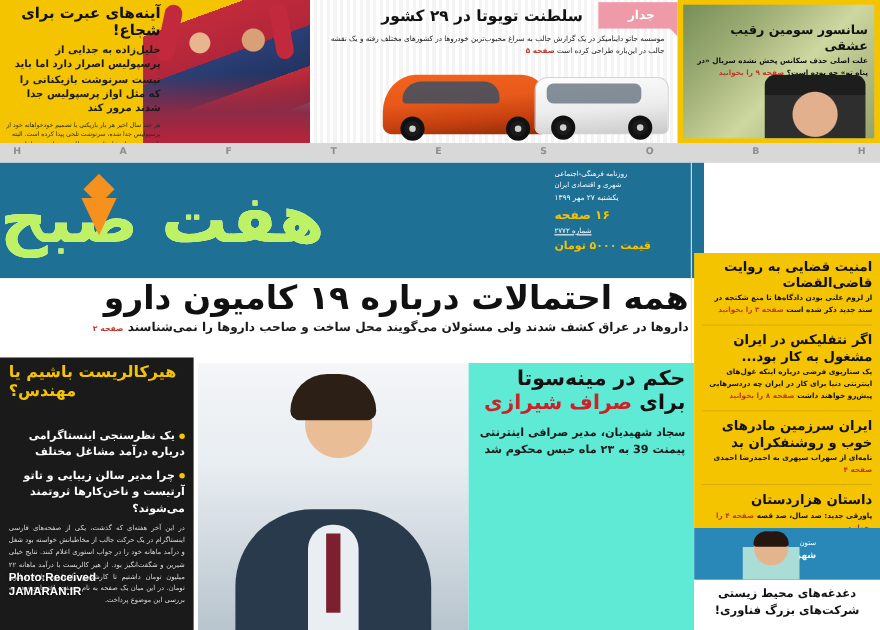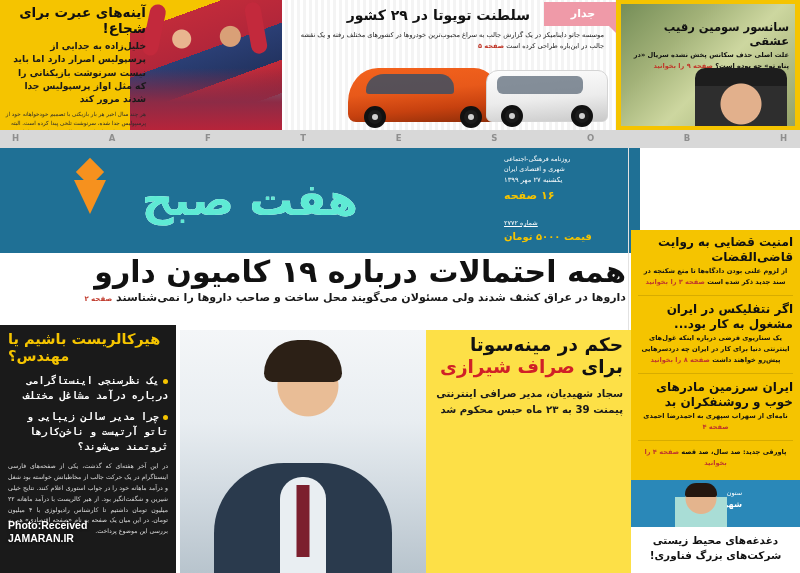--- a/index.html
+++ b/index.html
@@ -147,29 +147,29 @@
     overflow:hidden;
   }
   .mast-info{
     position:absolute; right:8px; top:6px; width:128px; color:#fff;
     line-height:1.55; text-align:left; direction:rtl;
   }
   .mast-info .l1{ font-size:6.3px; }
   .mast-info .l2{ font-size:6.3px; }
   .mast-info .l3{ font-size:6.8px; margin-top:1px; }
   .mast-info .pages{ font-size:11px; font-weight:bold; color:#f5c400; margin-top:2px; }
-  .mast-info .num{ font-size:6.5px; margin-top:14px;text-decoration:underline; }
+  .mast-info .num{ font-size:6.5px; margin-top:1px;text-decoration:underline; }
   .mast-info .price{ font-size:10px; font-weight:bold; color:#f5c400; margin-top:1px; }
   .logo-wrap{
     position:absolute; left:0; right:140px; top:0; bottom:0;
   }
   .logo-text{
     position:absolute; left:0; right:0; top:2px;
-    text-align:center; color:#5eead4;
-    font-size:44px; font-weight:bold; line-height:100px;
+    text-align:left; color:#bef264;
+    font-size:60px; font-weight:bold; line-height:100px;
     letter-spacing:-2px;
     text-shadow:0 0 0 #fff;
   }
   .logo-seven{
     position:absolute; left:72px; top:14px; width:36px; height:54px;
   }
   .logo-seven .d{ position:absolute; left:8px; top:0; width:20px; height:20px;
                   background:#f6911e; transform:rotate(45deg); }
   .logo-seven .v{ position:absolute; left:2px; top:18px; width:0; height:0;
                   border-left:16px solid transparent; border-right:16px solid transparent;
@@ -192,21 +192,21 @@
   
   .black-box{
     position:absolute; left:0; top:325px; width:176px; height:248px;
     background:#1a1a1a; color:#fff; padding:6px 8px;
     overflow:hidden;
   }
   .black-box h2{
     font-size:14.5px; font-weight:bold; color:#f5c400; line-height:1.18; text-align:left;
     letter-spacing:-0.3px;
   }
-  .bb-bullets{ margin-top:9px;font-family:Liberation Mono, monospace; }
+  .bb-bullets{ margin-top:24px; }
   .bb-bullets li{
     list-style:none; font-size:10px; font-weight:bold; line-height:1.5;
     margin-bottom:6px; text-align:right; color:#fff;
   }
   .bb-bullets li .dot{
     display:inline-block; width:5px; height:5px; border-radius:50%;
     background:#f5c400; margin-left:4px; vertical-align:middle;
   }
   .bb-body{
     margin-top:6px; font-size:6.2px; line-height:1.75; color:#dcdcdc; text-align:justify;
@@ -239,39 +239,39 @@
   .photo-credit{
     position:absolute; left:8px; bottom:28px; color:#fff;
     font-family:"Liberation Sans", sans-serif; direction:ltr; text-align:left;
     font-size:10.5px; font-weight:bold; line-height:1.25;
     text-shadow:0 0 3px rgba(0,0,0,.8);
   }
 
   
   .art-mid{
     position:absolute; left:426px; top:330px; width:205px; height:243px;
-    background:#fde047; padding:4px 8px 0 4px;
+    background:#5eead4; padding:4px 8px 0 4px;
   }
   .art-mid h2{ font-size:18.5px; font-weight:bold; color:#111; line-height:1.2; }
   .art-mid h2 .red{ color:#d02027; }
   .art-mid .dek{
     margin-top:8px; font-size:10.2px; font-weight:bold; color:#1a1a1a; line-height:1.5;
   }
 
   
   .right-col{
     position:absolute; left:631px; top:230px; width:169px; height:250px;
     background:#f5c400; padding:5px 7px 0 7px; overflow:hidden;
   }
   .rc-item{ margin-bottom:7px; }
   .rc-item h3{
     font-size:12px; font-weight:bold; color:#111; line-height:1.22; letter-spacing:-0.2px;
   }
   .rc-item .dek{
-    margin-top:2px; font-size:6.6px; font-weight:bold; color:#111; line-height:1.66;text-align:center;
+    margin-top:2px; font-size:6.6px; font-weight:bold; color:#111; line-height:1.66;
   }
   .rc-item .pg{ color:#c0392b; }
   .rc-sep{ height:1px; background:rgba(0,0,0,.12); margin:5px 0 6px 0; }
 
   
   .colbox{
     position:absolute; left:631px; top:480px; width:169px; height:93px;
     background:#fff; overflow:hidden;
   }
   .colbox .head{
@@ -458,20 +458,21 @@
     <div class="rc-item">
       <h3>ایران سرزمین مادرهای خوب و روشنفکران بد</h3>
       <div class="dek">
         <span>نامه‌ای از سهراب سپهری به احمدرضا احمدی</span>
         <span class="pg">صفحه ۴</span>
       </div>
     </div>
     <div class="rc-sep"></div>
 
     <div class="rc-item">
+      <h3>داستان هزاردستان</h3>
       <div class="dek">
         <span>پاورقی جدید: صد سال، صد قصه</span>
         <span class="pg">صفحه ۴</span>
         <span class="pg">را بخوانید</span>
       </div>
     </div>
   </div>
 
   <div class="colbox rtl">
     <div class="head">

